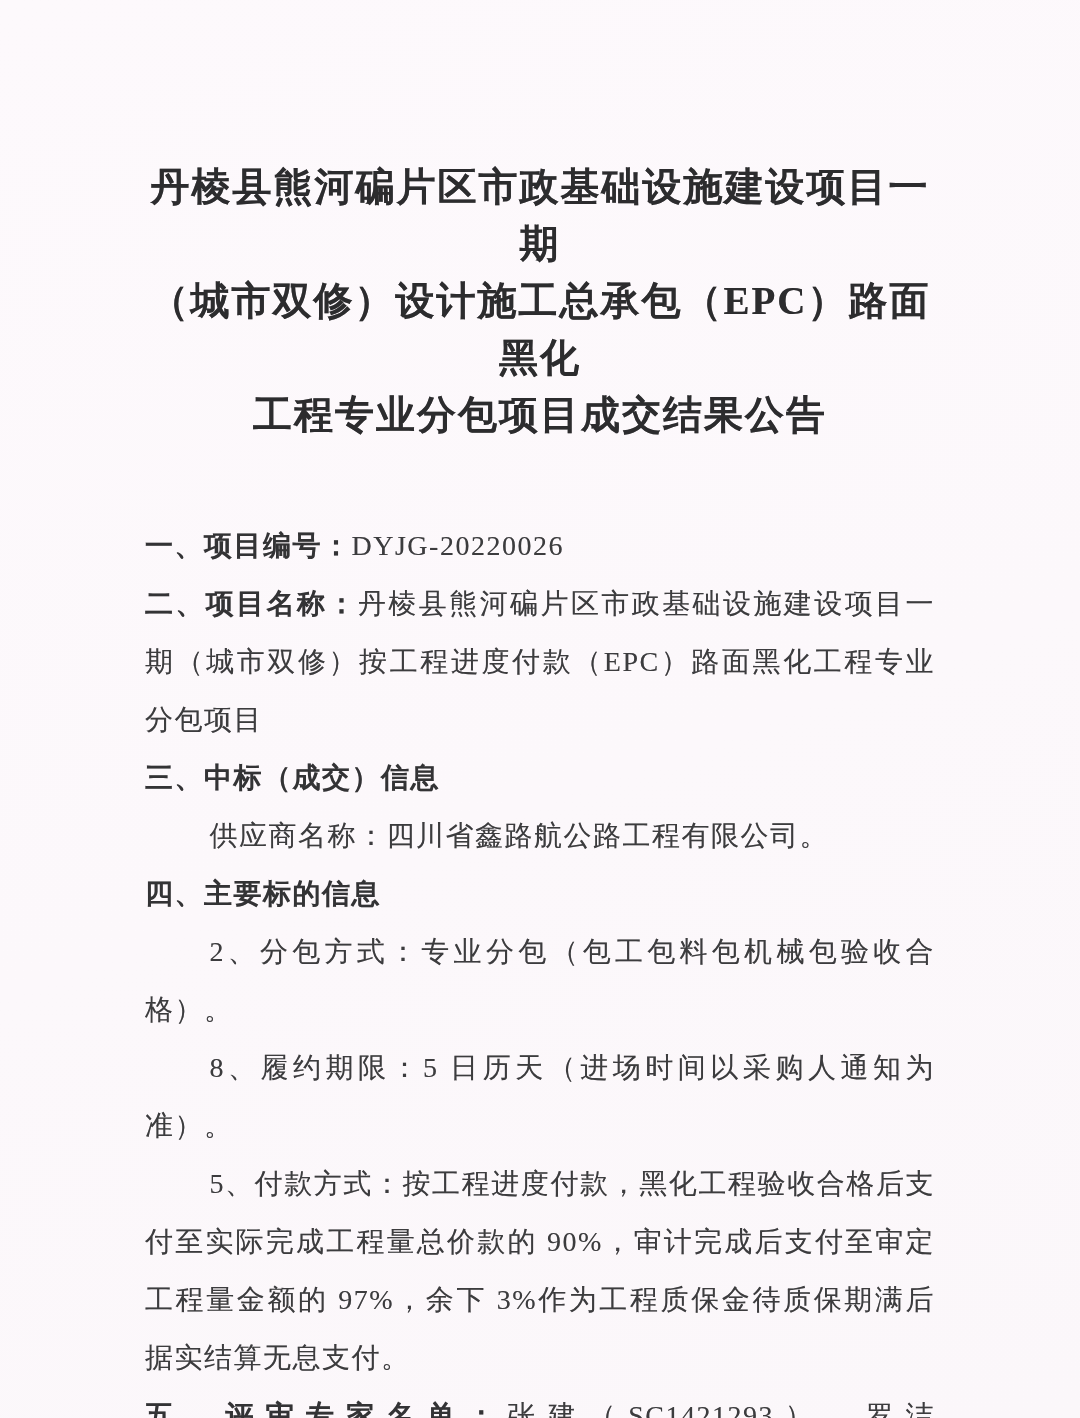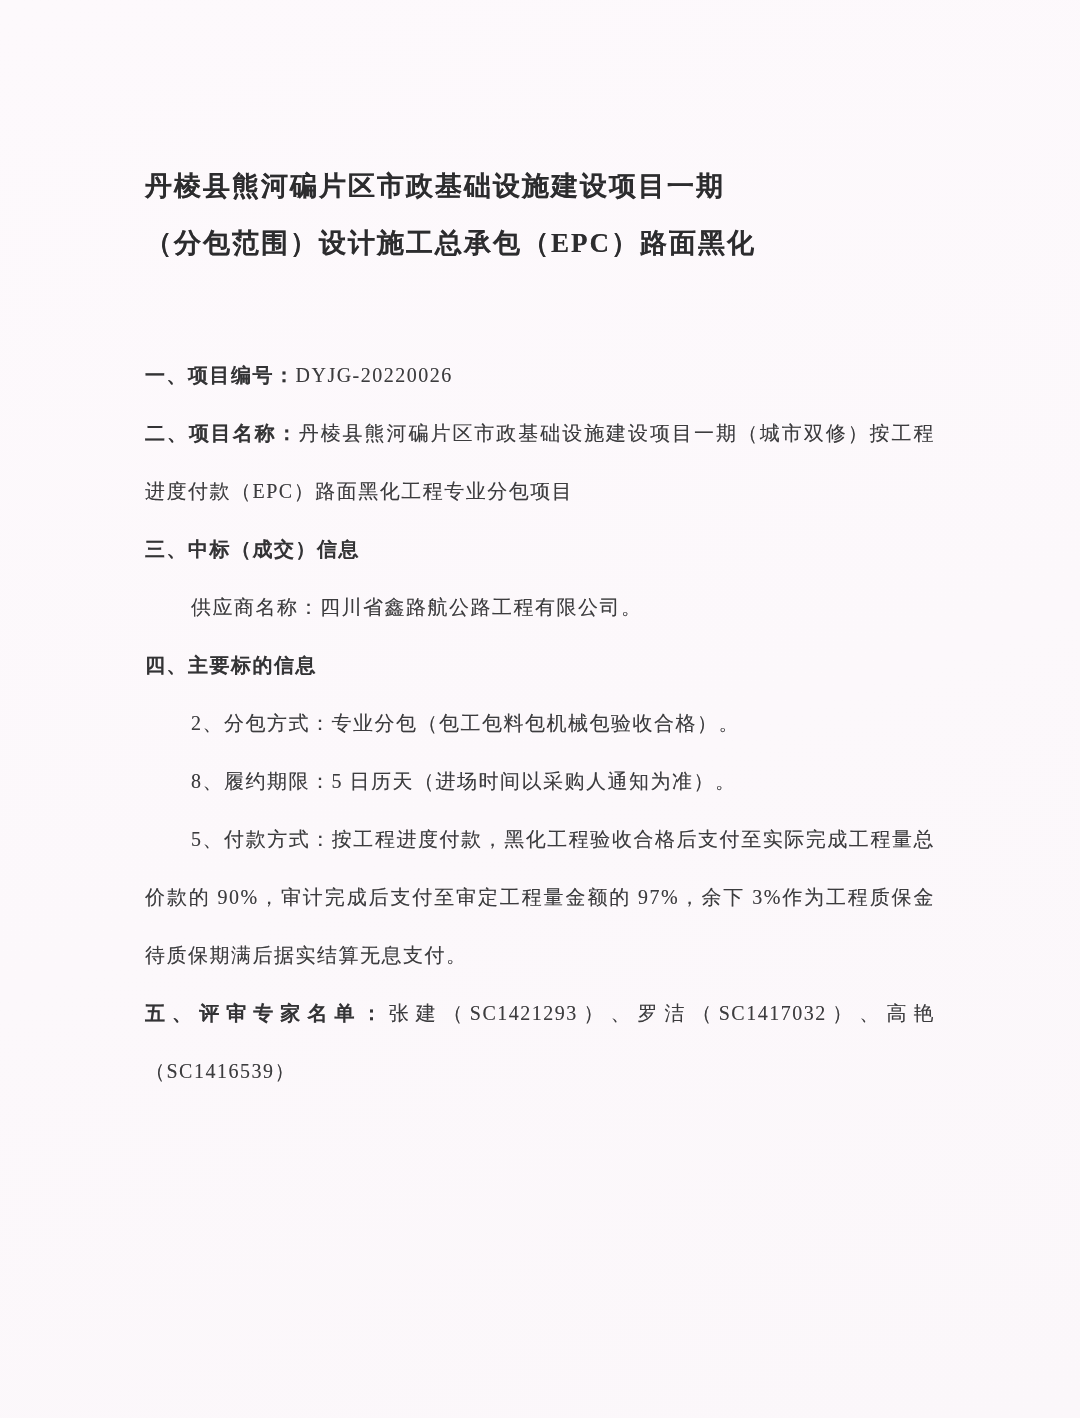--- a/index.html
+++ b/index.html
@@ -14,34 +14,35 @@
     margin: 0 auto;
     background: linear-gradient(160deg, #fdf9fc 0%, #fcf8fb 55%, #fbf7fa 100%);
     overflow: hidden;
     font-family: "Liberation Serif", "DejaVu Serif", serif;
     color: #3c3c3e;
   }
   .doc {
     padding: 158px 145px 0 145px;
   }
   .doc-title {
+    text-align: center;
     font-weight: 700;
-    font-size: 27px;
+    font-size: 39px;
     line-height: 57px;
     letter-spacing: 2px;
     color: #2c2c2e;
     margin: 0 0 74px 0;
     text-shadow: 0 0 0.6px rgba(44,44,46,0.55);
   }
   .doc-title .tline {
     display: block;
   }
   .body p {
     margin: 0;
-    font-size: 20px;
+    font-size: 28px;
     line-height: 58px;
     letter-spacing: 1.5px;
     text-align: justify;
     text-shadow: 0 0 0.4px rgba(60,60,62,0.4);
   }
   .indent {
     text-indent: 2.3em;
     font-family: Liberation Serif, serif;
   }
   .hd {
@@ -51,21 +52,22 @@
   }
 </style>
 </head>
 <body>
 
 <div class="page">
   <div class="doc">
 
     <h1 class="doc-title">
       <span class="tline">丹棱县熊河碥片区市政基础设施建设项目一期</span>
-      <span class="tline">（分包范围）设计施工总承包（EPC）路面黑化</span>
+      <span class="tline">（城市双修）设计施工总承包（EPC）路面黑化</span>
+      <span class="tline">工程专业分包项目成交结果公告</span>
     </h1>
 
     <div class="body">
 
       <p><span class="hd">一、项目编号：</span><span>DYJG-20220026</span></p>
 
       <p><span class="hd">二、项目名称：</span><span>丹棱县熊河碥片区市政基础设施建设项目一期（城市双修）按工程进度付款（EPC）路面黑化工程专业分包项目</span></p>
 
       <p><span class="hd">三、中标（成交）信息</span></p>
 

